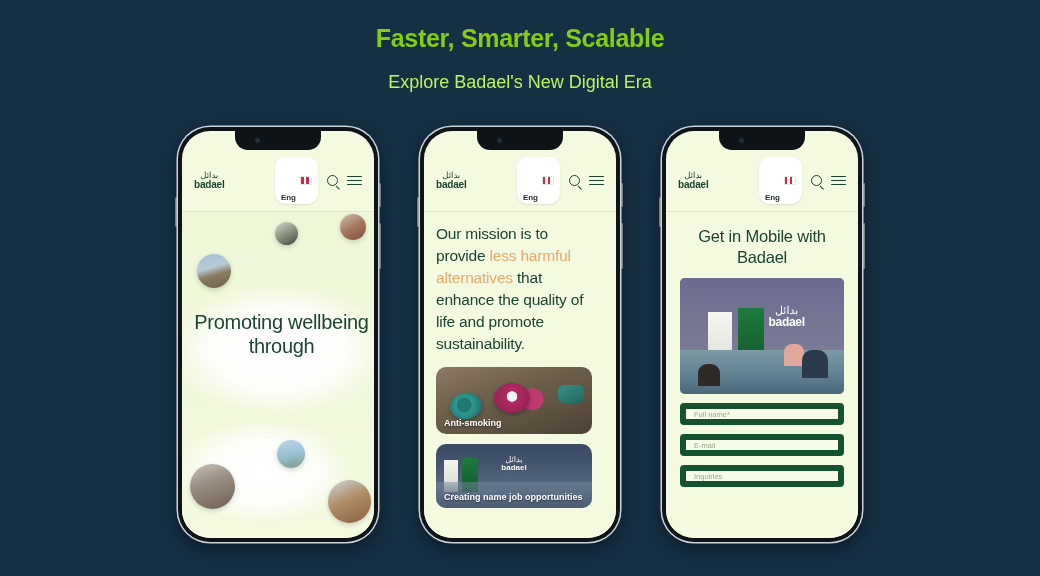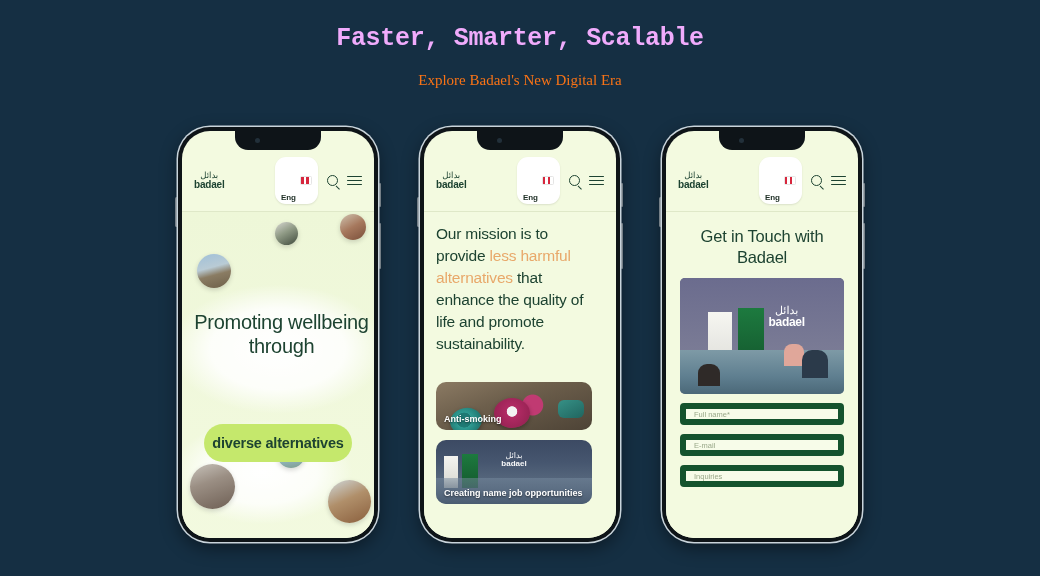--- a/index.html
+++ b/index.html
@@ -12,32 +12,30 @@
     overflow: hidden;
     position: relative;
   }
 
   
   .page-header {
     text-align: center;
     padding-top: 24px;
   }
   .page-title {
-    color: #f0abfc;
+    color: #84cc16;
     font-size: 25px;
     font-weight: bold;
     letter-spacing: -0.3px;
-    font-family: Liberation Mono, monospace;
   }
   .page-subtitle {
-    color: #f97316;
-    font-size: 15px;
+    color: #bef264;
+    font-size: 18px;
     margin-top: 19px;
     font-weight: normal;
-    font-family: Liberation Serif, serif;
   }
 
   
   .phones {
     position: absolute;
     top: 127px;
     left: 0;
     width: 1040px;
     display: flex;
     justify-content: center;
@@ -258,24 +256,24 @@
   .mission {
     font-size: 15.5px;
     line-height: 1.42;
     color: #1d4331;
     letter-spacing: -0.2px;
   }
   .mission .hl { color: #e8a86a; }
 
   .card {
     position: relative;
-    margin-top: 27px;
+    margin-top: 12px;
     border-radius: 10px;
     overflow: hidden;
-    height: 48px;
+    height: 67px;
   }
   .card-img-1 {
     position: absolute; inset: 0;
     background:
       radial-gradient(circle at 62% 48%, #c03a72 0 10%, rgba(192,58,114,0) 11%),
       linear-gradient(160deg,#8b7a63 0%,#6d5f4c 40%,#4d4336 100%);
   }
   .tin-a {
     position: absolute; left: 14px; top: 26px;
     width: 32px; height: 26px; border-radius: 50%;
@@ -462,21 +460,20 @@
         </div>
 
         <div class="hero1">
           <div class="bubble b1"></div>
           <div class="bubble b2"></div>
           <div class="bubble b3"></div>
           <div class="bubble b4"></div>
           <div class="bubble b5"></div>
           <div class="bubble b6"></div>
           <div class="hero1-title">Promoting wellbeing through</div>
-          <div class="pill-cta">diverse alternatives</div>
         </div>
       </div>
     </div>
   </div>
 
   <div class="phone">
     <div class="side-btn-left"></div>
     <div class="side-btn upper"></div>
     <div class="side-btn"></div>
     <div class="phone-frame">
@@ -566,21 +563,21 @@
               <span class="burger">
                 <span></span>
                   <span></span>
                   <span></span>
               </span>
             </div>
           </div>
         </div>
 
         <div class="body3">
-          <div class="contact-title">Get in Touch with Badael</div>
+          <div class="contact-title">Get in Mobile with Badael</div>
 
           <div class="contact-img">
             <div class="ci-wall"></div>
             <div class="ci-flag-w"></div>
             <div class="ci-flag-g"></div>
             <div class="ci-logo">
               <div class="ar">بدائل</div>
               <div class="en">badael</div>
             </div>
             <div class="ci-desks"></div>

